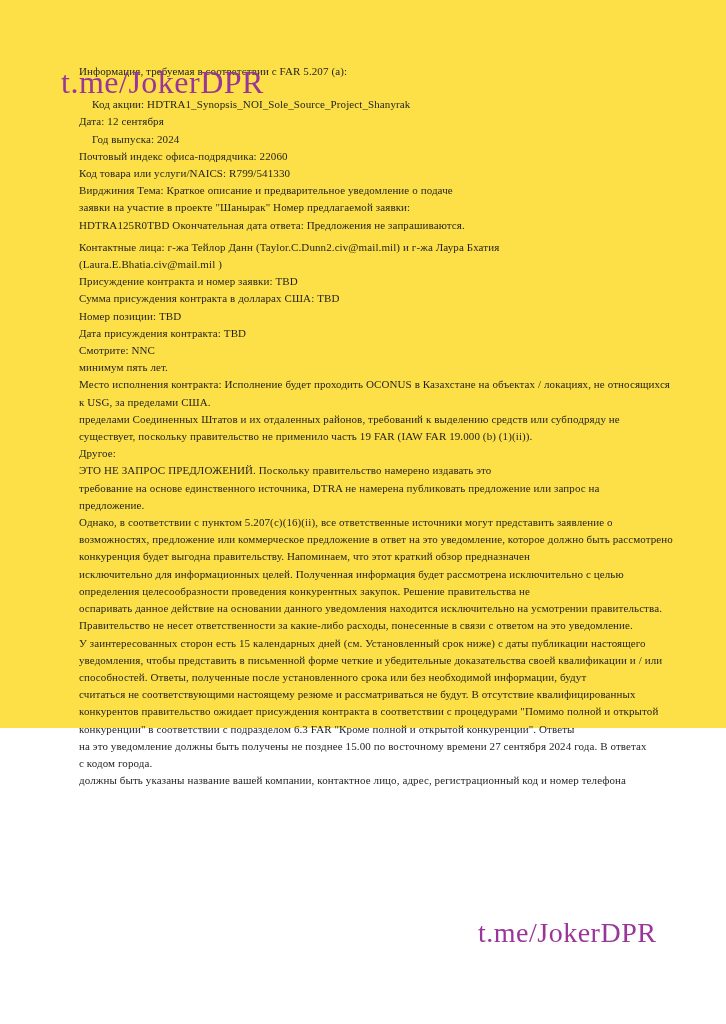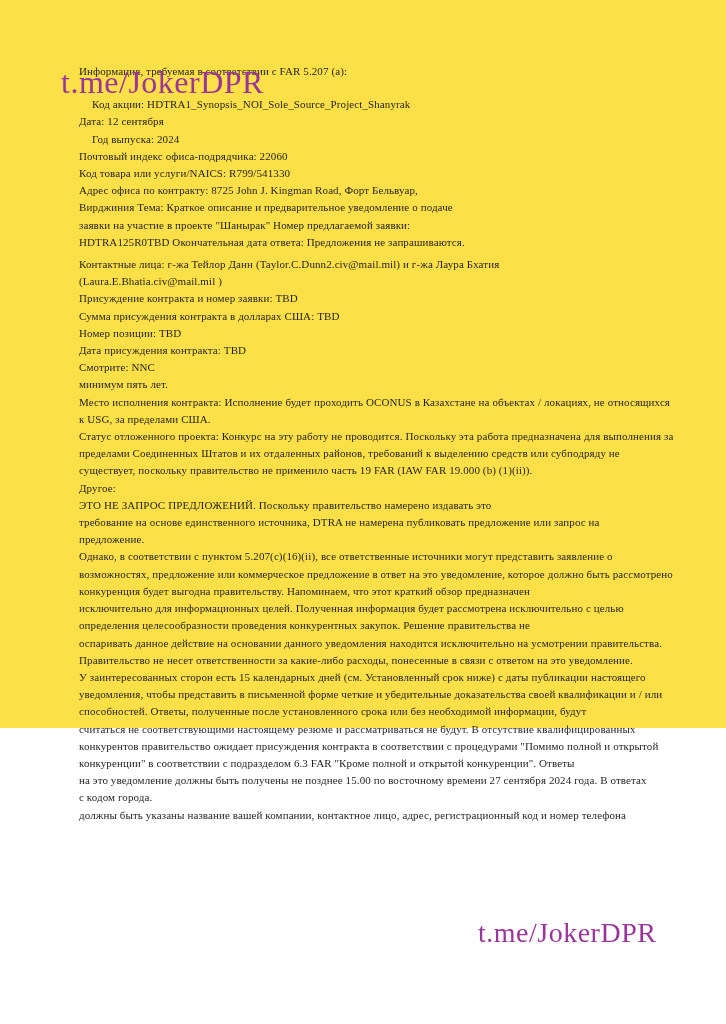--- a/index.html
+++ b/index.html
@@ -61,35 +61,33 @@
 <body style="background: rgb(255, 255, 255);">
 
 <div class="page">
   <div class="doc" style="color: rgb(31, 31, 31);">
       <div class="line">Информация, требуемая в соответствии с FAR 5.207 (a):</div>
       <div class="line indent gap-lg">Код акции: HDTRA1_Synopsis_NOI_Sole_Source_Project_Shanyrak</div>
       <div class="line">Дата: 12 сентября</div>
       <div class="line indent">Год выпуска: 2024</div>
       <div class="line">Почтовый индекс офиса-подрядчика: 22060</div>
       <div class="line">Код товара или услуги/NAICS: R799/541330</div>
-      <div class="line">Адрес офиса по контракту: 8725 John J. Kingman Road, Форт Бельвуар,</div>
       <div class="line">Вирджиния Тема: Краткое описание и предварительное уведомление о подаче</div>
       <div class="line">заявки на участие в проекте "Шанырак" Номер предлагаемой заявки:</div>
       <div class="line">HDTRA125R0TBD Окончательная дата ответа: Предложения не запрашиваются.</div>
       <div class="line gap-sm">Контактные лица: г-жа Тейлор Данн (Taylor.C.Dunn2.civ@mail.mil) и г-жа Лаура Бхатия</div>
       <div class="line">(Laura.E.Bhatia.civ@mail.mil )</div>
       <div class="line">Присуждение контракта и номер заявки: TBD</div>
       <div class="line">Сумма присуждения контракта в долларах США: TBD</div>
       <div class="line">Номер позиции: TBD</div>
       <div class="line">Дата присуждения контракта: TBD</div>
       <div class="line">Смотрите: NNC</div>
       <div class="line">минимум пять лет.</div>
       <div class="line">Место исполнения контракта: Исполнение будет проходить OCONUS в Казахстане на объектах / локациях, не относящихся</div>
       <div class="line">к USG, за пределами США.</div>
-      <div class="line">Статус отложенного проекта: Конкурс на эту работу не проводится. Поскольку эта работа предназначена для выполнения за</div>
       <div class="line">пределами Соединенных Штатов и их отдаленных районов, требований к выделению средств или субподряду не</div>
       <div class="line">существует, поскольку правительство не применило часть 19 FAR (IAW FAR 19.000 (b) (1)(ii)).</div>
       <div class="line">Другое:</div>
       <div class="line">ЭТО НЕ ЗАПРОС ПРЕДЛОЖЕНИЙ. Поскольку правительство намерено издавать это</div>
       <div class="line">требование на основе единственного источника, DTRA не намерена публиковать предложение или запрос на</div>
       <div class="line">предложение.</div>
       <div class="line">Однако, в соответствии с пунктом 5.207(c)(16)(ii), все ответственные источники могут представить заявление о</div>
       <div class="line">возможностях, предложение или коммерческое предложение в ответ на это уведомление, которое должно быть рассмотрено</div>
       <div class="line">конкуренция будет выгодна правительству. Напоминаем, что этот краткий обзор предназначен</div>
       <div class="line">исключительно для информационных целей. Полученная информация будет рассмотрена исключительно с целью</div>

